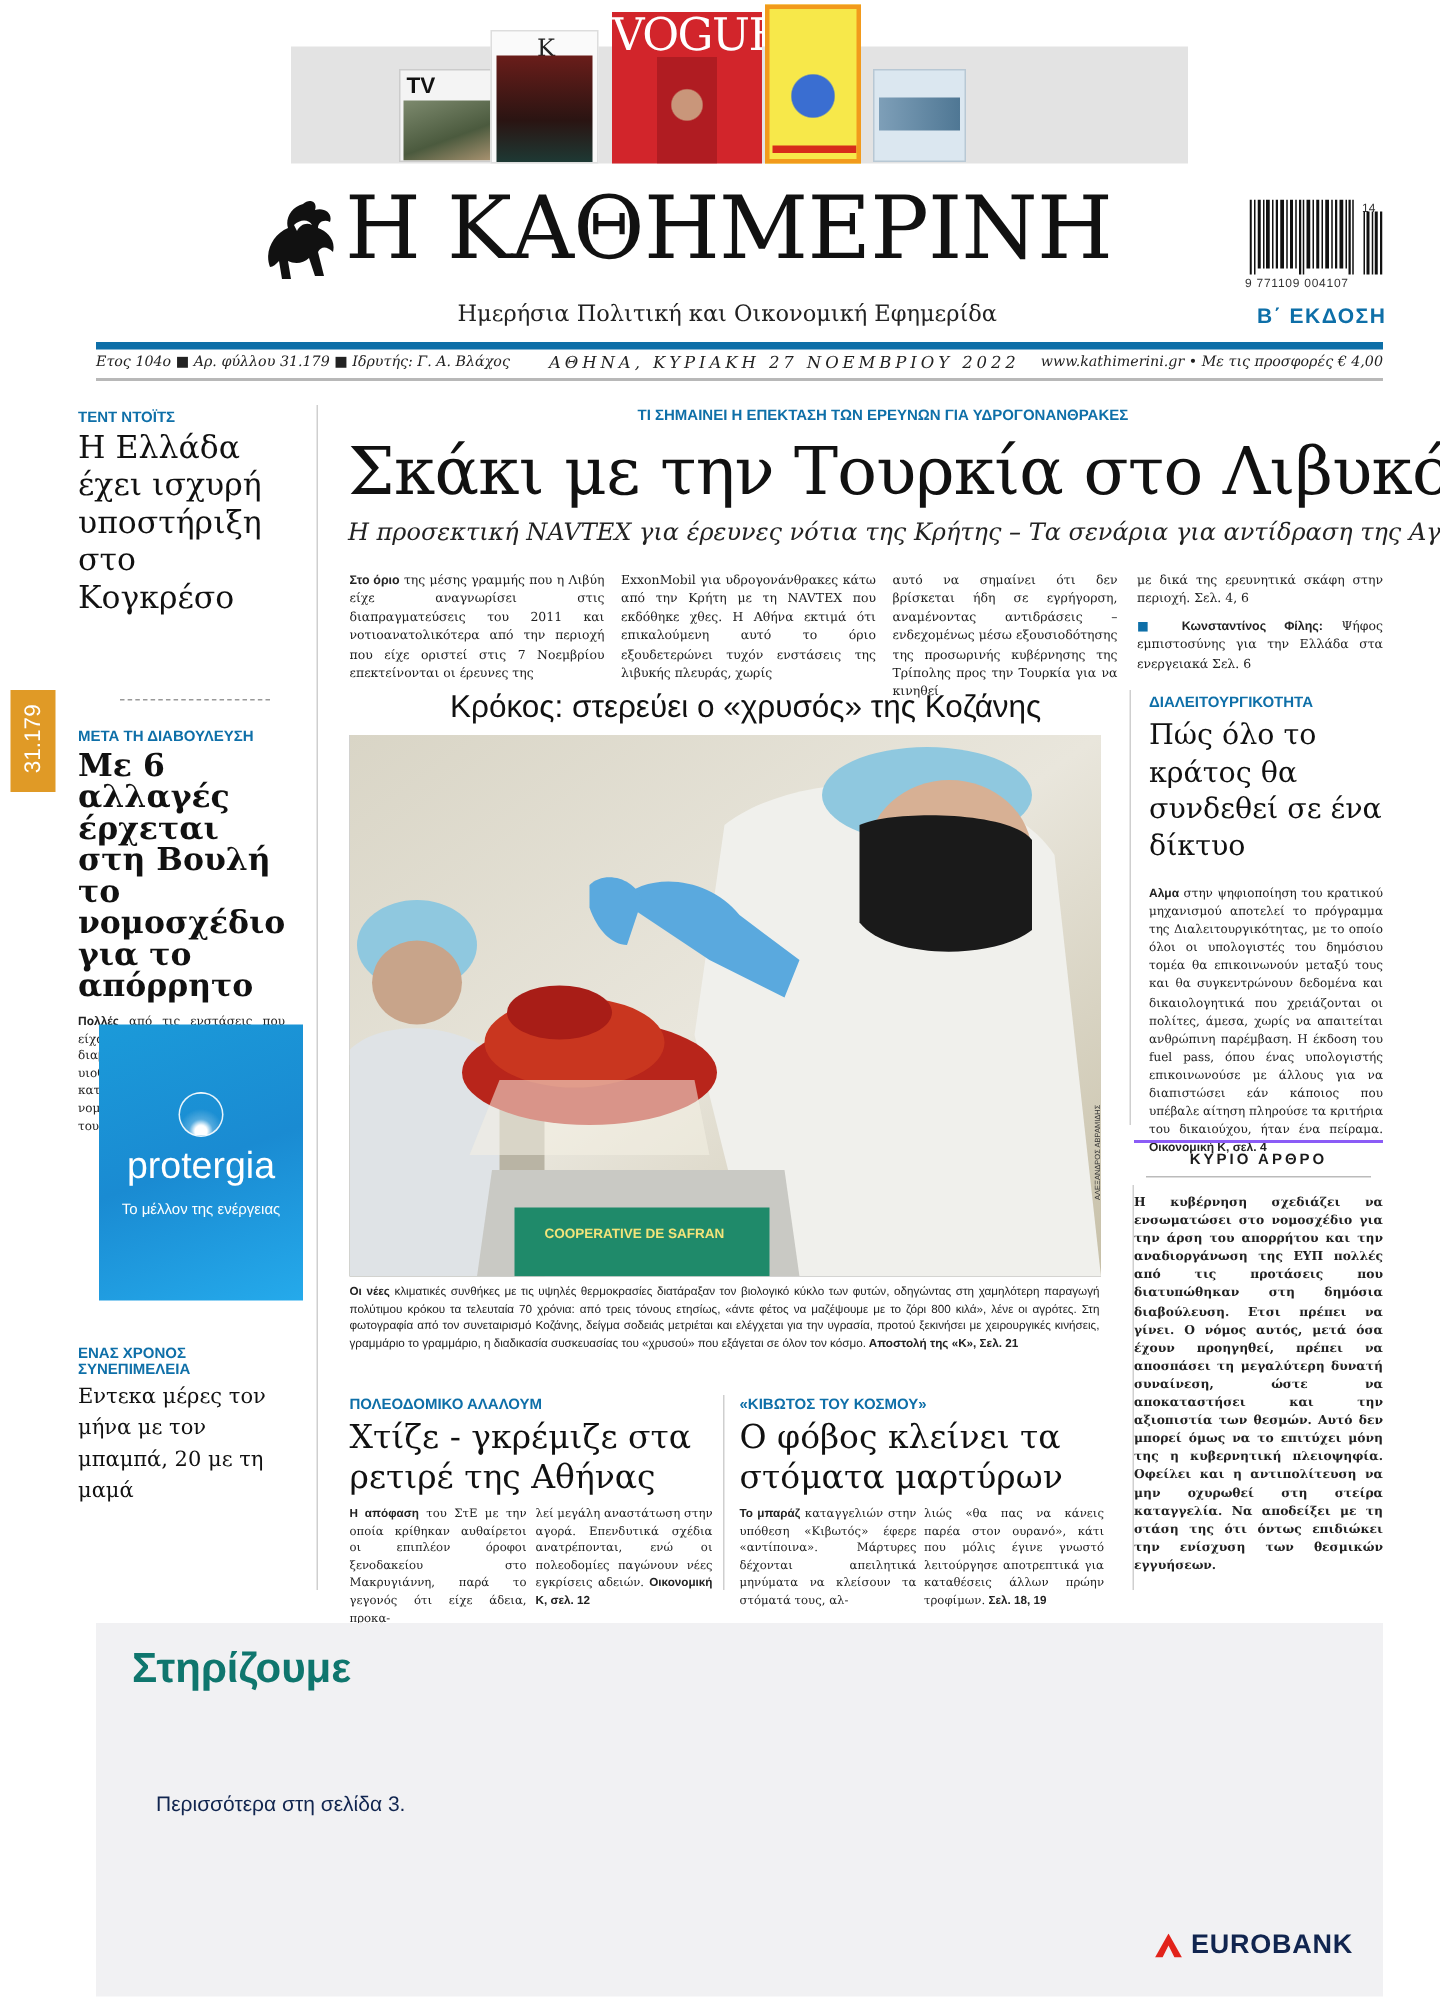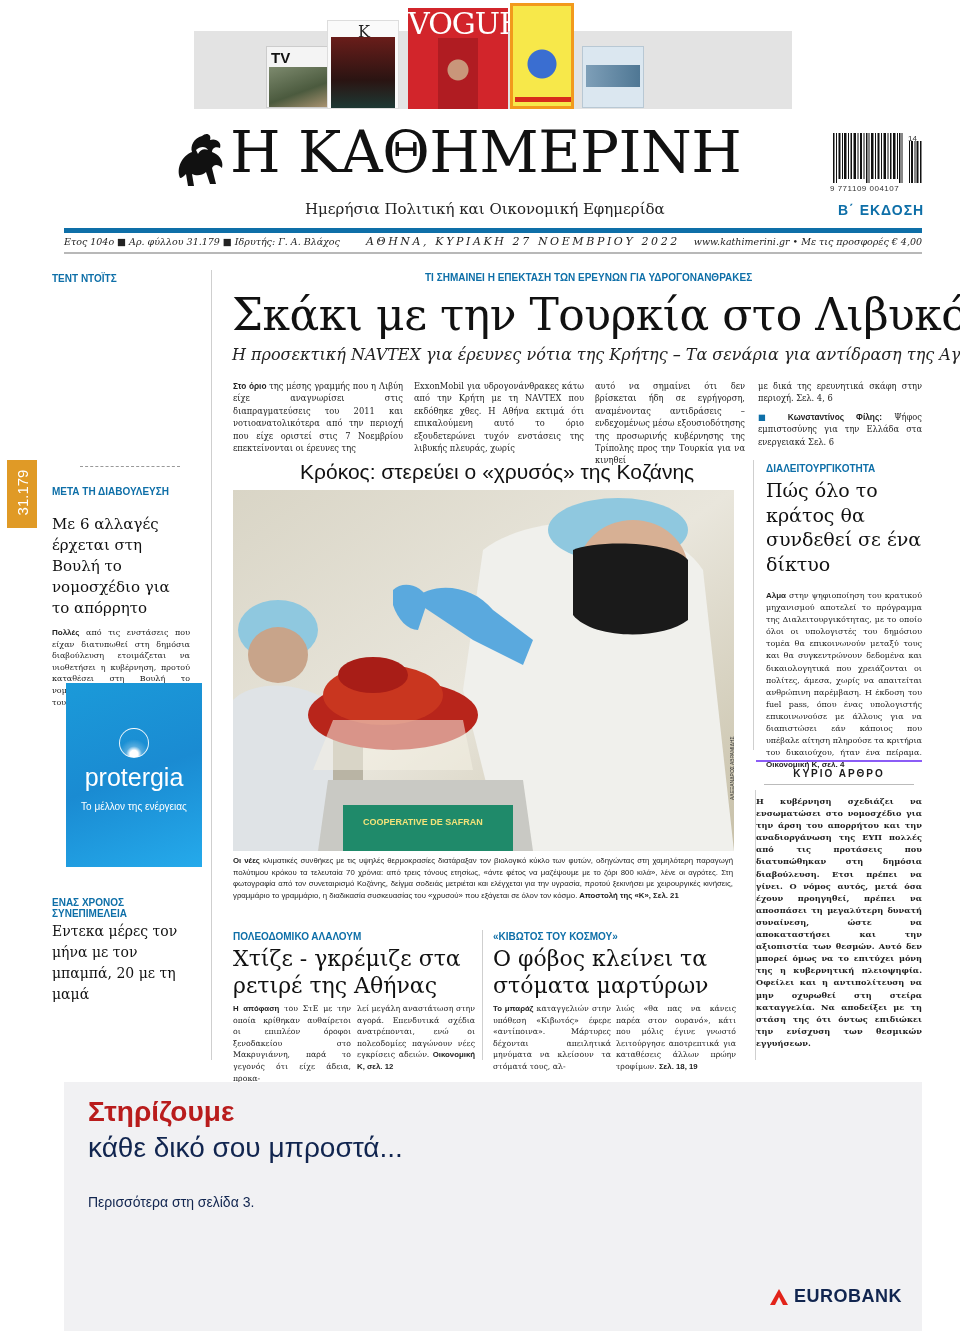--- a/index.html
+++ b/index.html
@@ -63,23 +63,23 @@
   .photo-title { left: 300px; top: 460px; font: 21px "Liberation Sans", sans-serif; color:#111; }
   .photo { left: 233px; top: 490px; width: 501px; height: 361px; overflow: hidden; background: #a3a3a3; }
   .caption { left: 233px; top: 855px; width: 500px; font: 7.8px/11.5px "Liberation Sans", sans-serif; color:#222; text-align: justify; }
 
   .editorial-box { left: 756px; top: 760px; width: 166px; border-top: 2px solid #8b5cf6; }
   .ed-kicker { text-align:center; font: bold 10px "Liberation Sans", sans-serif; letter-spacing: 2px; padding: 6px 0 5px; border-bottom: 1px solid #bbb; margin: 0 8px; }
   .ed-title { text-align:center; font: italic 18px/23px "DejaVu Serif", serif; color:#111; margin-top: 10px; }
   .ed-body { font: bold 8.2px/12.1px "DejaVu Serif", serif; color:#222; text-align: justify; margin-top: 10px; }
 
   .ad-eurobank { left: 64px; top: 1082px; width: 858px; height: 249px; background: #f1f1f3; }
-  .eb-head { position:absolute; left: 24px; top: 14px; font: bold 28px "Liberation Sans", sans-serif; color:#b91c1c;text-align:right; }
+  .eb-head { position:absolute; left: 24px; top: 14px; font: bold 28px "Liberation Sans", sans-serif; color:#0f766e;text-align:right; }
   .eb-sub { position:absolute; left: 24px; top: 50px; font: 28px "Liberation Sans", sans-serif; color:#11254f; }
-  .eb-more { position:absolute; left: 24px; top: 112px; font: 14px "Liberation Sans", sans-serif; color:#11254f; }
+  .eb-more { position:absolute; left: 40px; top: 112px; font: 14px "Liberation Sans", sans-serif; color:#11254f; }
   .eb-logo { position:absolute; right: 20px; bottom: 24px; font: bold 18px "Liberation Sans", sans-serif; color:#11254f; letter-spacing: 0.5px; display:flex; align-items:center; gap:6px; }
   .eb-logo-mark { width: 18px; height: 16px; }
 
   .ad-protergia { left: 66px; top: 683px; width: 136px; height: 184px; background: linear-gradient(160deg,#1b9ad9 0%,#1a8bd2 50%,#25aaeb 100%); }
   .pg-logo { position:absolute; left:0; top:80px; width:100%; text-align:center; font: 25px "Liberation Sans", sans-serif; color:#fff; }
   .pg-tag { position:absolute; left:0; top:118px; width:100%; text-align:center; font: 10px "Liberation Sans", sans-serif; color:#fff; }
   .pg-sun { position:absolute; left:53px; top:45px; width:30px; height:30px; border-radius:50%; border: 1.5px solid rgba(255,255,255,0.9); background: radial-gradient(circle at 50% 90%, #fff 0 4px, rgba(255,255,255,0.25) 8px, transparent 15px); }
 </style>
 </head>
 <body>
@@ -155,26 +155,27 @@
   <span class="info-right">www.kathimerini.gr • Με τις προσφορές € 4,00</span>
 </div>
 <div class="abs gray-rule"></div>
 
 <div class="abs issue-tab">
   <span>31.179</span>
 </div>
 
 <div class="abs lc" style="top:273px;">
   <div class="kicker">ΤΕΝΤ ΝΤΟΪΤΣ</div>
+  <div class="hl" style="font-size:21px; line-height:25px; margin-top:2px;">Η Ελλάδα έχει ισχυρή υποστήριξη στο Κογκρέσο</div>
 </div>
 <div class="abs dash-rule" style="left:80px; top:466px; width:100px;"></div>
 
 <div class="abs lc" style="top:486px;">
   <div class="kicker">ΜΕΤΑ ΤΗ ΔΙΑΒΟΥΛΕΥΣΗ</div>
-  <div class="hl" style="font-size:15px; line-height:21px; margin-top:17px;">Με 6 αλλαγές έρχεται στη Βουλή το νομοσχέδιο για το απόρρητο</div>
+  <div class="hl" style="font-size:21px; line-height:21px; margin-top:2px;font-weight:bold;">Με 6 αλλαγές έρχεται στη Βουλή το νομοσχέδιο για το απόρρητο</div>
   <div class="body" style="margin-top:8px; font-size:8px; line-height:11.6px;"><b>Πολλές</b><span> από τις ενστάσεις που είχαν διατυπωθεί στη δημόσια διαβούλευση ετοιμάζεται να υιοθετήσει η κυβέρνηση, προτού καταθέσει στη Βουλή το νομοσχέδιο για τους όρους άρσης του απορρήτου. Σελ. 10</span></div>
 </div>
 
 <div class="abs ad-protergia">
   <div class="pg-sun"></div>
   <div class="pg-logo">protergia</div>
   <div class="pg-tag">Το μέλλον της ενέργειας</div>
 </div>
 
 <div class="abs lc" style="top:897px;">
@@ -256,21 +257,20 @@
 
 <div class="abs" style="left:493px; top:931px; width:250px;">
   <div class="kicker">«ΚΙΒΩΤΟΣ ΤΟΥ ΚΟΣΜΟΥ»</div>
   <div class="hl" style="font-size:22px; line-height:27px; margin-top:3px;">Ο φόβος κλείνει τα στόματα μαρτύρων</div>
 </div>
 <div class="abs body" style="left:493px; top:1003px; width:118px; font-size:7.8px; line-height:11.6px;"><b>Το μπαράζ</b><span> καταγγελιών στην υπόθεση «Κιβωτός» έφερε «αντίποινα». Μάρτυρες δέχονται απειλητικά μηνύματα να κλείσουν τα στόματά τους, αλ-</span></div>
 <div class="abs body" style="left:616px; top:1003px; width:120px; font-size:7.8px; line-height:11.6px;"><span>λιώς «θα πας να κάνεις παρέα στον ουρανό», κάτι που μόλις έγινε γνωστό λειτούργησε αποτρεπτικά για καταθέσεις άλλων πρώην τροφίμων.</span><b> Σελ. 18, 19</b></div>
 
 <div class="abs ad-eurobank">
   <div class="eb-head">Στηρίζουμε</div>
-  <div class="eb-sub">κάθε δικό σου μπροστά...</div>
   <div class="eb-more">Περισσότερα στη σελίδα 3.</div>
   <div class="eb-logo">
     <svg class="eb-logo-mark" viewBox="0 0 18 16">
       <path d="M9 0 L18 16 L13 16 L9 8 L5 16 L0 16 Z" fill="#e2231a"></path>
     </svg>
     <span>EUROBANK</span>
   </div>
 </div>
 
 </body></html>

